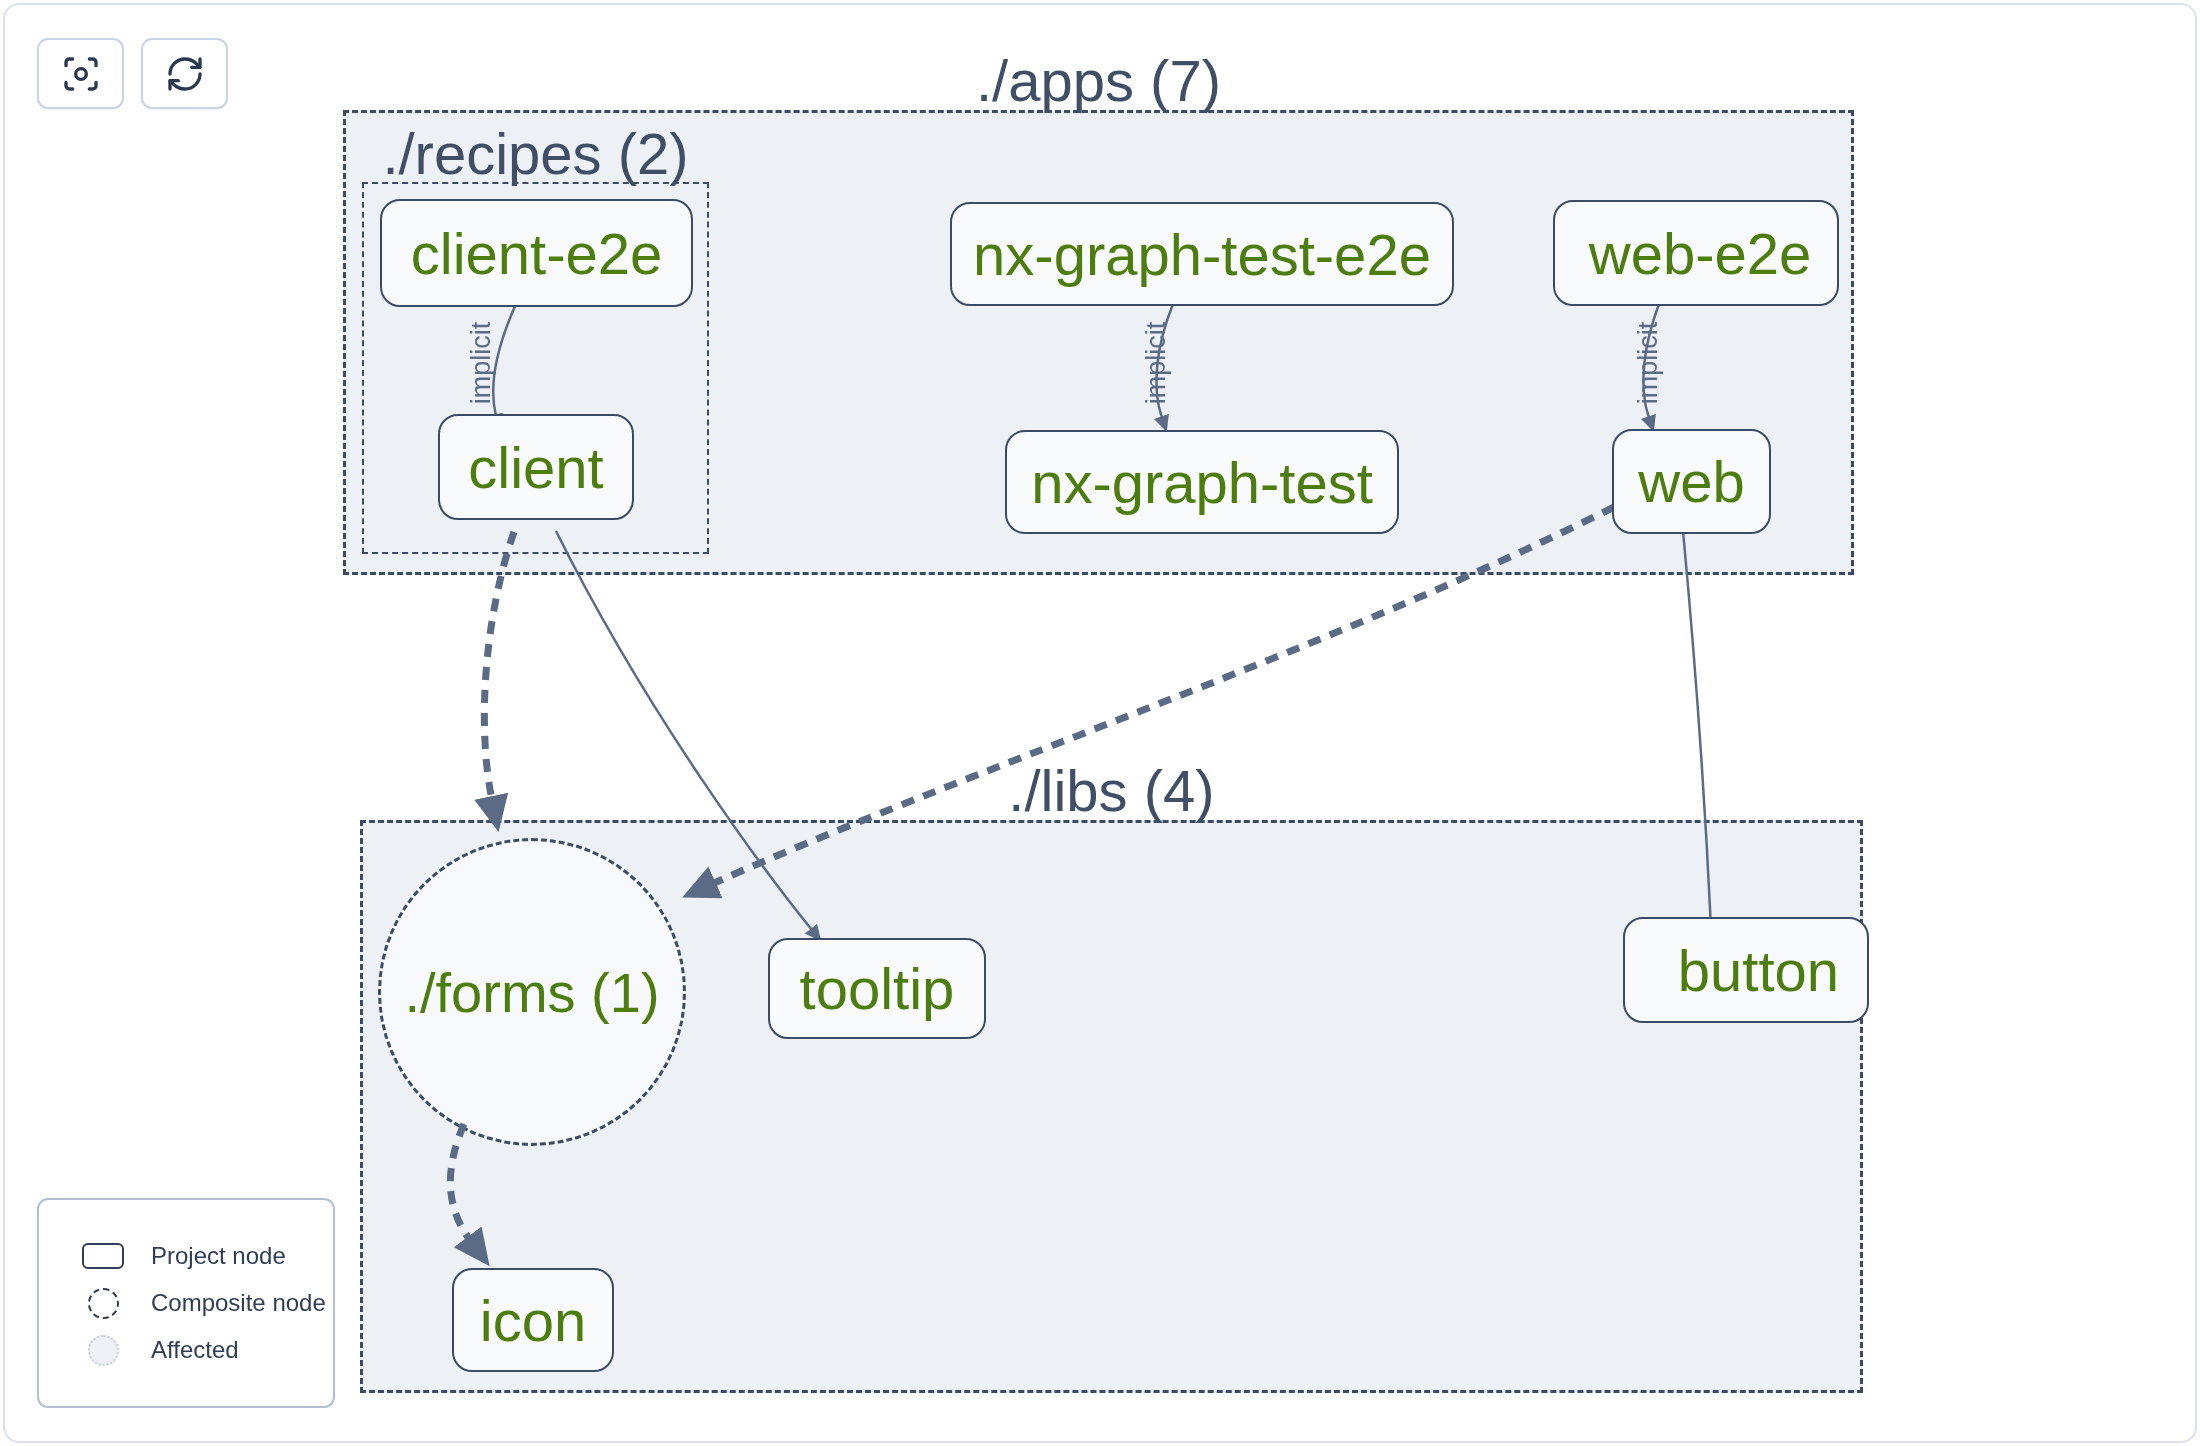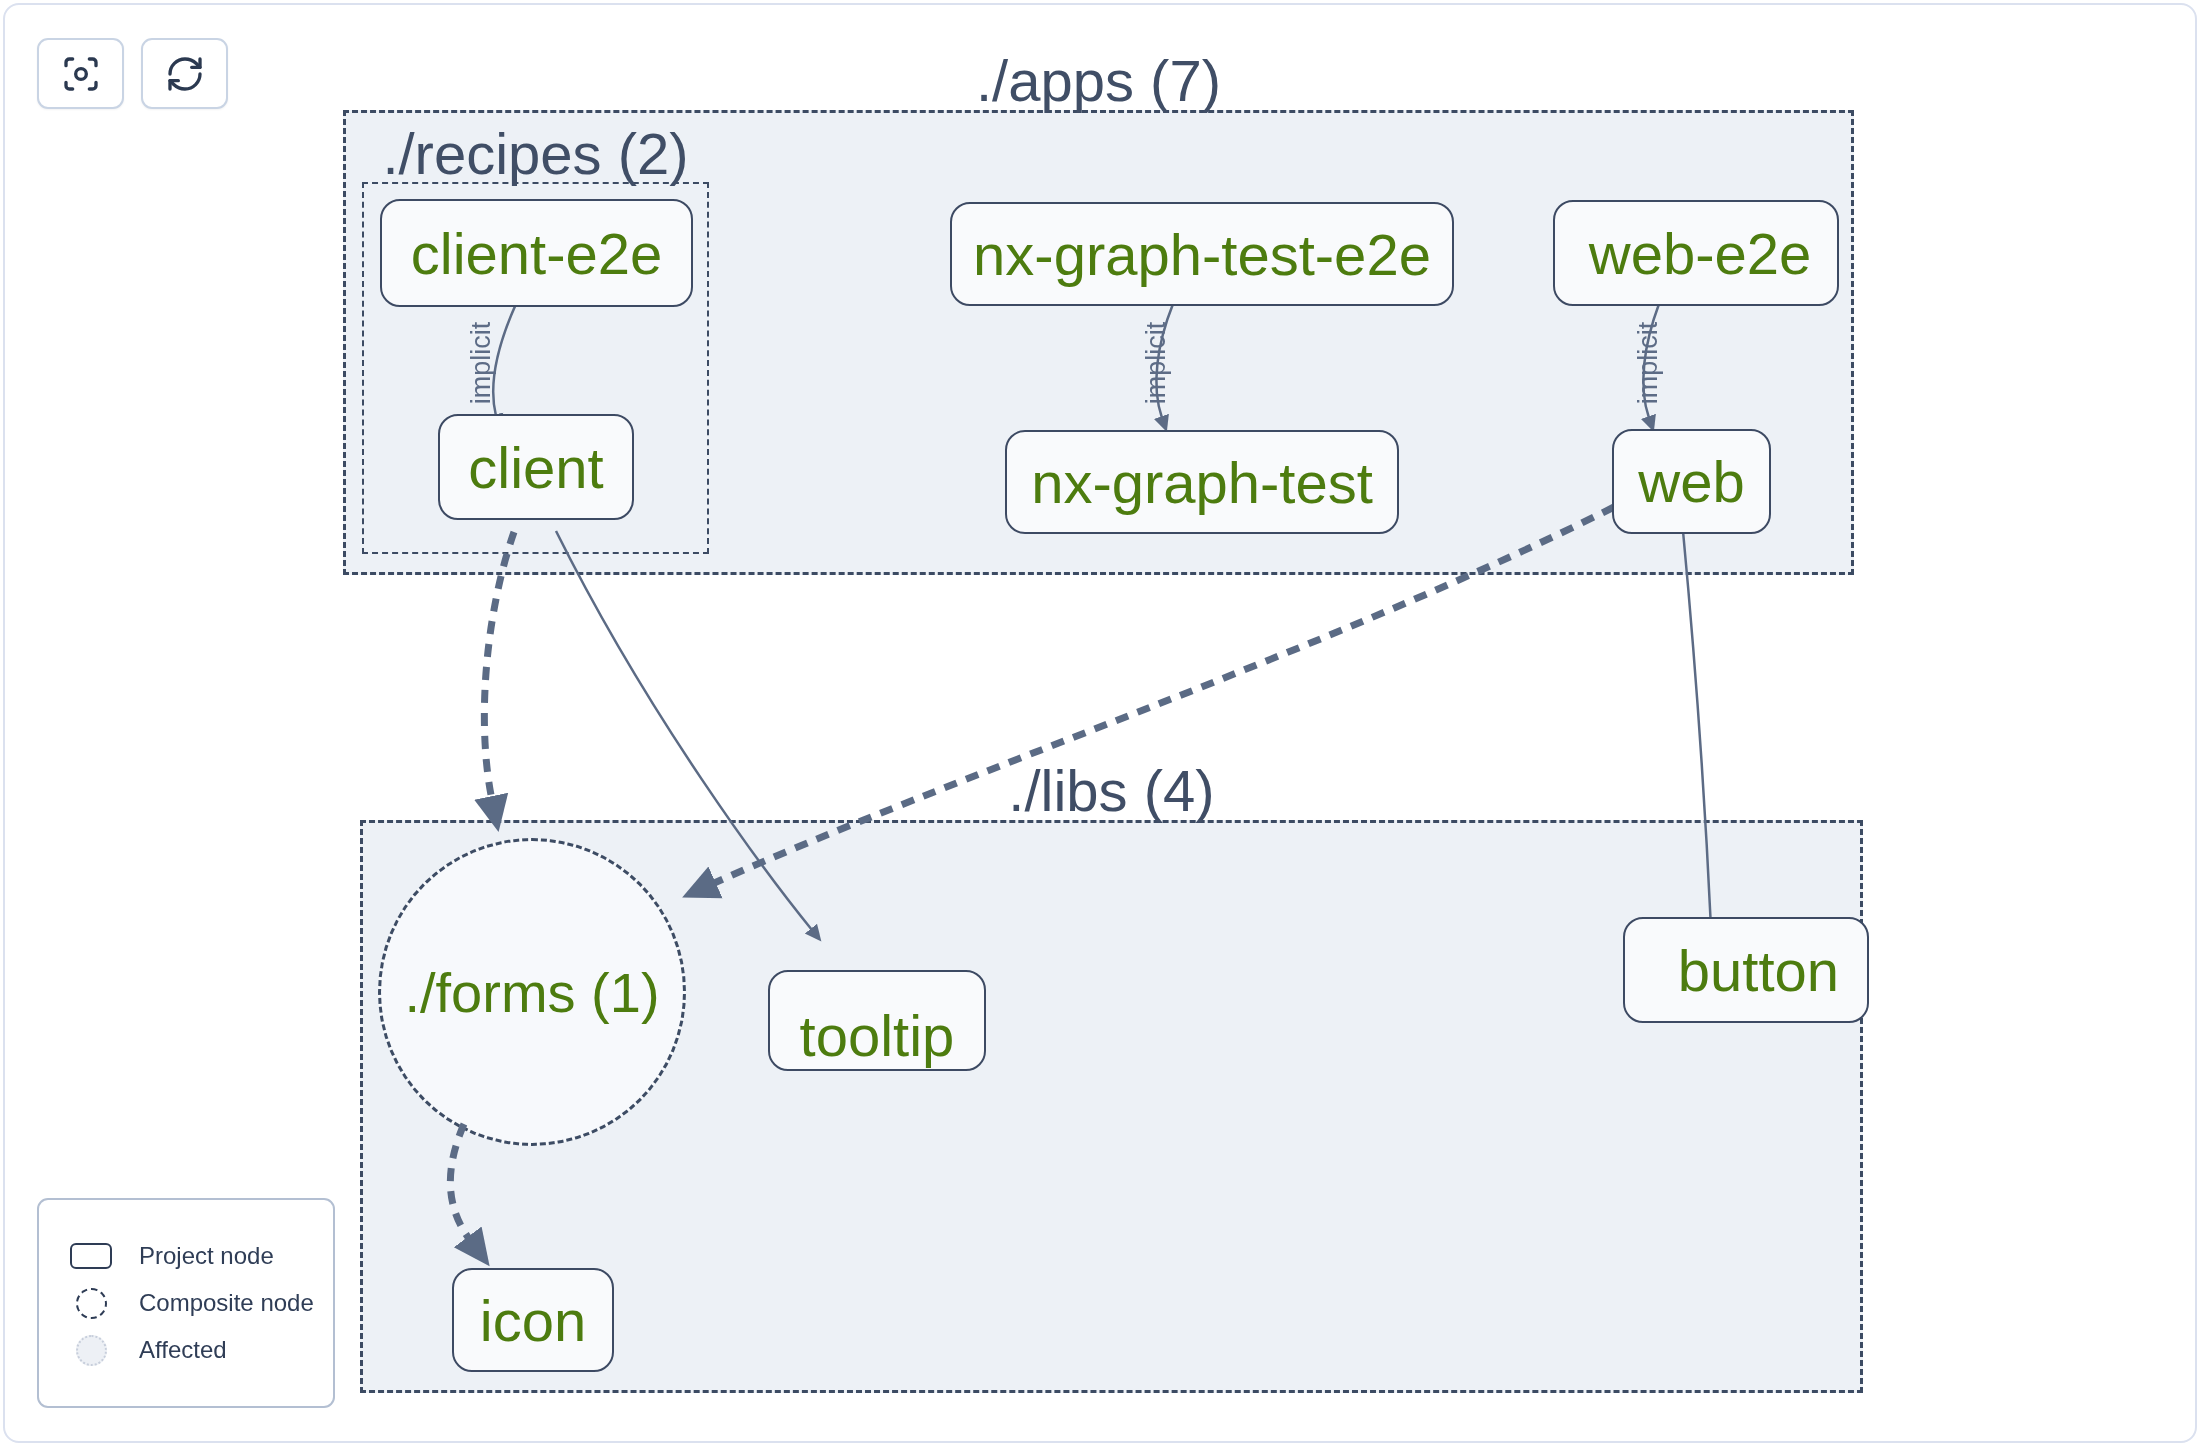--- a/index.html
+++ b/index.html
@@ -47,34 +47,34 @@
     position:absolute;background:#f9fafc;border:2.5px solid #3d4a63;border-radius:20px;
     display:flex;align-items:center;justify-content:center;z-index:5;cursor:pointer;
     font-size:58px;color:#4d7c0f;white-space:nowrap;
   }
   #node-client-e2e{left:380px;top:199px;width:309px;height:104px;}
   #node-nx-graph-test-e2e{left:950px;top:202px;width:500px;height:100px;}
   #node-web-e2e{left:1553px;top:200px;width:274px;height:102px;padding-left:8px;}
   #node-client{left:438px;top:414px;width:192px;height:102px;}
   #node-nx-graph-test{left:1005px;top:430px;width:390px;height:100px;}
   #node-web{left:1612px;top:429px;width:155px;height:101px;}
-  #node-tooltip{left:768px;top:970px;width:214px;height:97px;align-items:flex-end;}
+  #node-tooltip{left:768px;top:938px;width:214px;height:97px;}
   #node-button{left:1623px;top:917px;width:217px;height:102px;padding-left:25px;}
   #node-icon{left:452px;top:1268px;width:158px;height:100px;}
   #node-forms{
     left:378px;top:838px;width:302px;height:302px;border-radius:50%;
     border:3px dashed #3d4c64;background:#f7f9fc;z-index:2;font-size:56px;
   }
   
   .legend{
     position:absolute;left:37px;top:1198px;width:298px;height:210px;background:#ffffff;
     border:2px solid #b3bfd2;border-radius:11px;z-index:10;
     display:flex;flex-direction:column;justify-content:center;padding:6px 0;box-sizing:border-box;
   }
-  .legend-row{display:flex;align-items:center;height:47px;padding-left:28px;}
+  .legend-row{display:flex;align-items:center;height:47px;padding-left:40px;}
   .legend-swatch{width:48px;display:flex;align-items:center;justify-content:center;margin-right:24px;flex:none;}
   .legend-text{font-size:24px;color:#2f3d56;}
   .sw-project{width:42px;height:26px;border:2.5px solid #2e3c55;border-radius:6px;background:#ffffff;box-sizing:border-box;}
   .sw-composite{width:31px;height:31px;border:2.5px dashed #2e3c55;border-radius:50%;background:#ffffff;box-sizing:border-box;}
   .sw-affected{width:31px;height:31px;border:2px dotted #c7cedb;border-radius:50%;background:#edf0f5;box-sizing:border-box;}
   .sw-touched{width:34px;height:34px;border-radius:50%;}
 </style>
 </head>
 <body>
 

